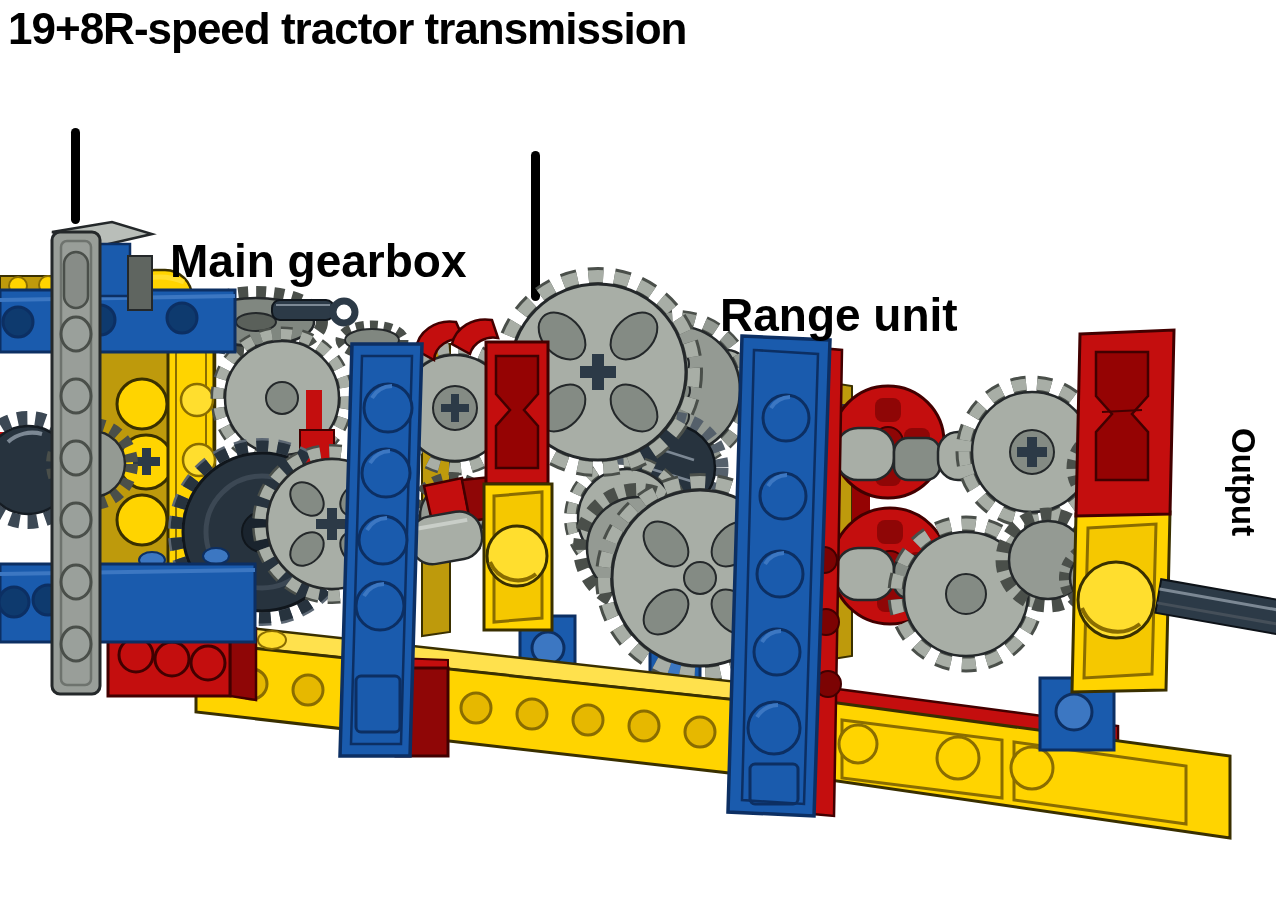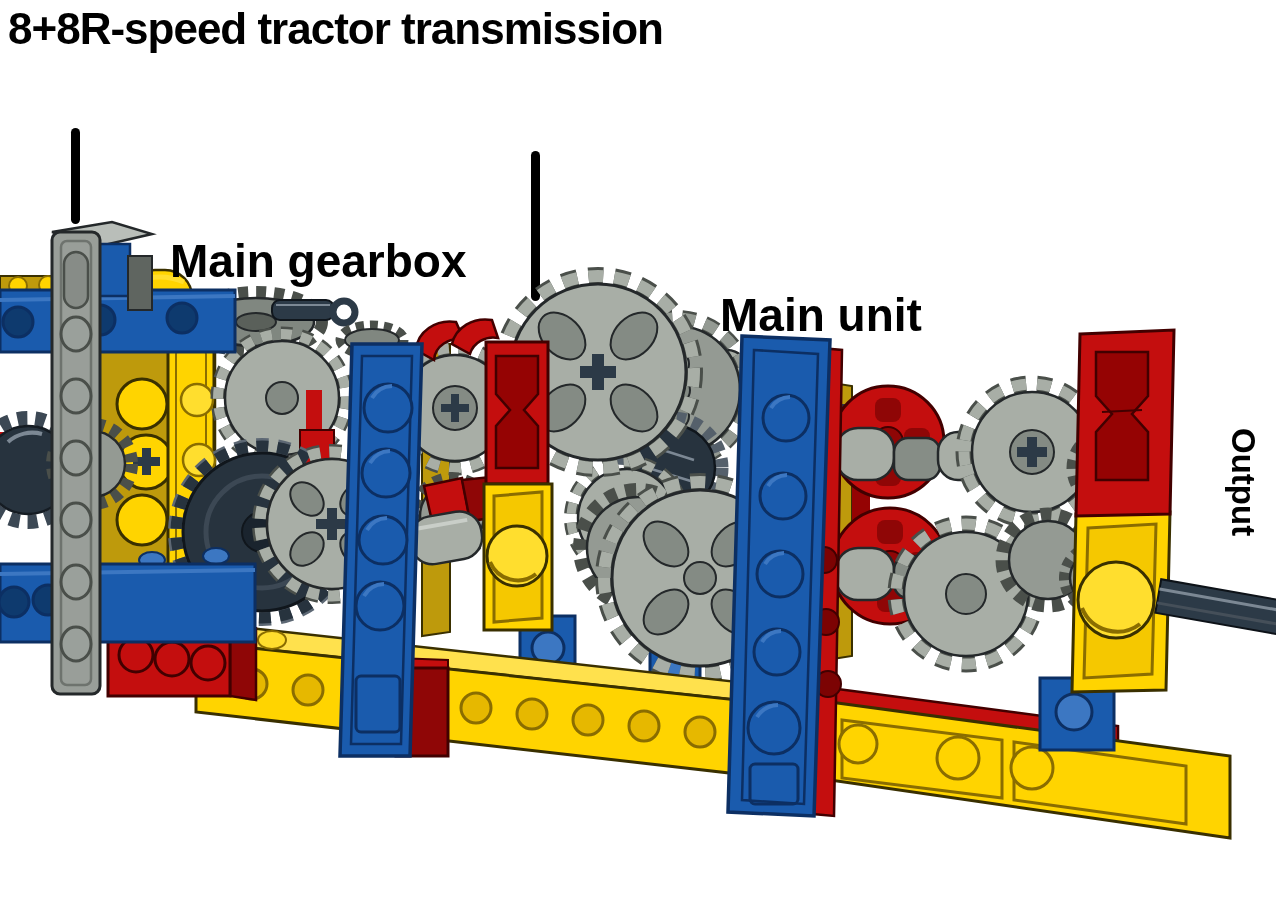--- a/index.html
+++ b/index.html
@@ -25,21 +25,21 @@
   }
   .pointer-1{left:71px;top:128px;height:96px;}
   .pointer-2{left:531px;top:151px;height:150px;}
   svg.model{position:absolute;left:0;top:0;}
 </style>
 </head>
 <body>
 
 <div class="stage">
 
-  <h1 class="title">8+8R-speed tractor transmission</h1>
+  <h1 class="title">19+8R-speed tractor transmission</h1>
   <div class="pointer pointer-1"></div>
   <div class="pointer pointer-2"></div>
 
   <svg class="model" width="1276" height="900" viewBox="0 0 1276 900">
 
     <g>
       <rect x="0" y="276" width="140" height="20" fill="var(--lego-yellow-dark)" stroke="var(--lego-yellow-outline)" stroke-width="2"></rect>
       <circle cx="18" cy="286" r="9" fill="var(--lego-yellow)" stroke="var(--lego-yellow-shadow)" stroke-width="2"></circle>
       <circle cx="48" cy="285" r="9" fill="var(--lego-yellow)" stroke="var(--lego-yellow-shadow)" stroke-width="2"></circle>
       <circle cx="78" cy="284" r="9" fill="var(--lego-yellow)" stroke="var(--lego-yellow-shadow)" stroke-width="2"></circle>
@@ -395,16 +395,16 @@
         <ellipse cx="76" cy="396" rx="15" ry="17" fill="#9AA09B" stroke="var(--gear-gray-dark)" stroke-width="3"></ellipse>
         <ellipse cx="76" cy="458" rx="15" ry="17" fill="#9AA09B" stroke="var(--gear-gray-dark)" stroke-width="3"></ellipse>
         <ellipse cx="76" cy="520" rx="15" ry="17" fill="#9AA09B" stroke="var(--gear-gray-dark)" stroke-width="3"></ellipse>
         <ellipse cx="76" cy="582" rx="15" ry="17" fill="#9AA09B" stroke="var(--gear-gray-dark)" stroke-width="3"></ellipse>
         <ellipse cx="76" cy="644" rx="15" ry="17" fill="#9AA09B" stroke="var(--gear-gray-dark)" stroke-width="3"></ellipse>
       </g>
     </g>
   </svg>
 
   <div class="label label-main">Main gearbox</div>
-  <div class="label label-range">Main unit</div>
+  <div class="label label-range">Range unit</div>
   <div class="label label-output">Output</div>
 
 </div>
 
 </body></html>

